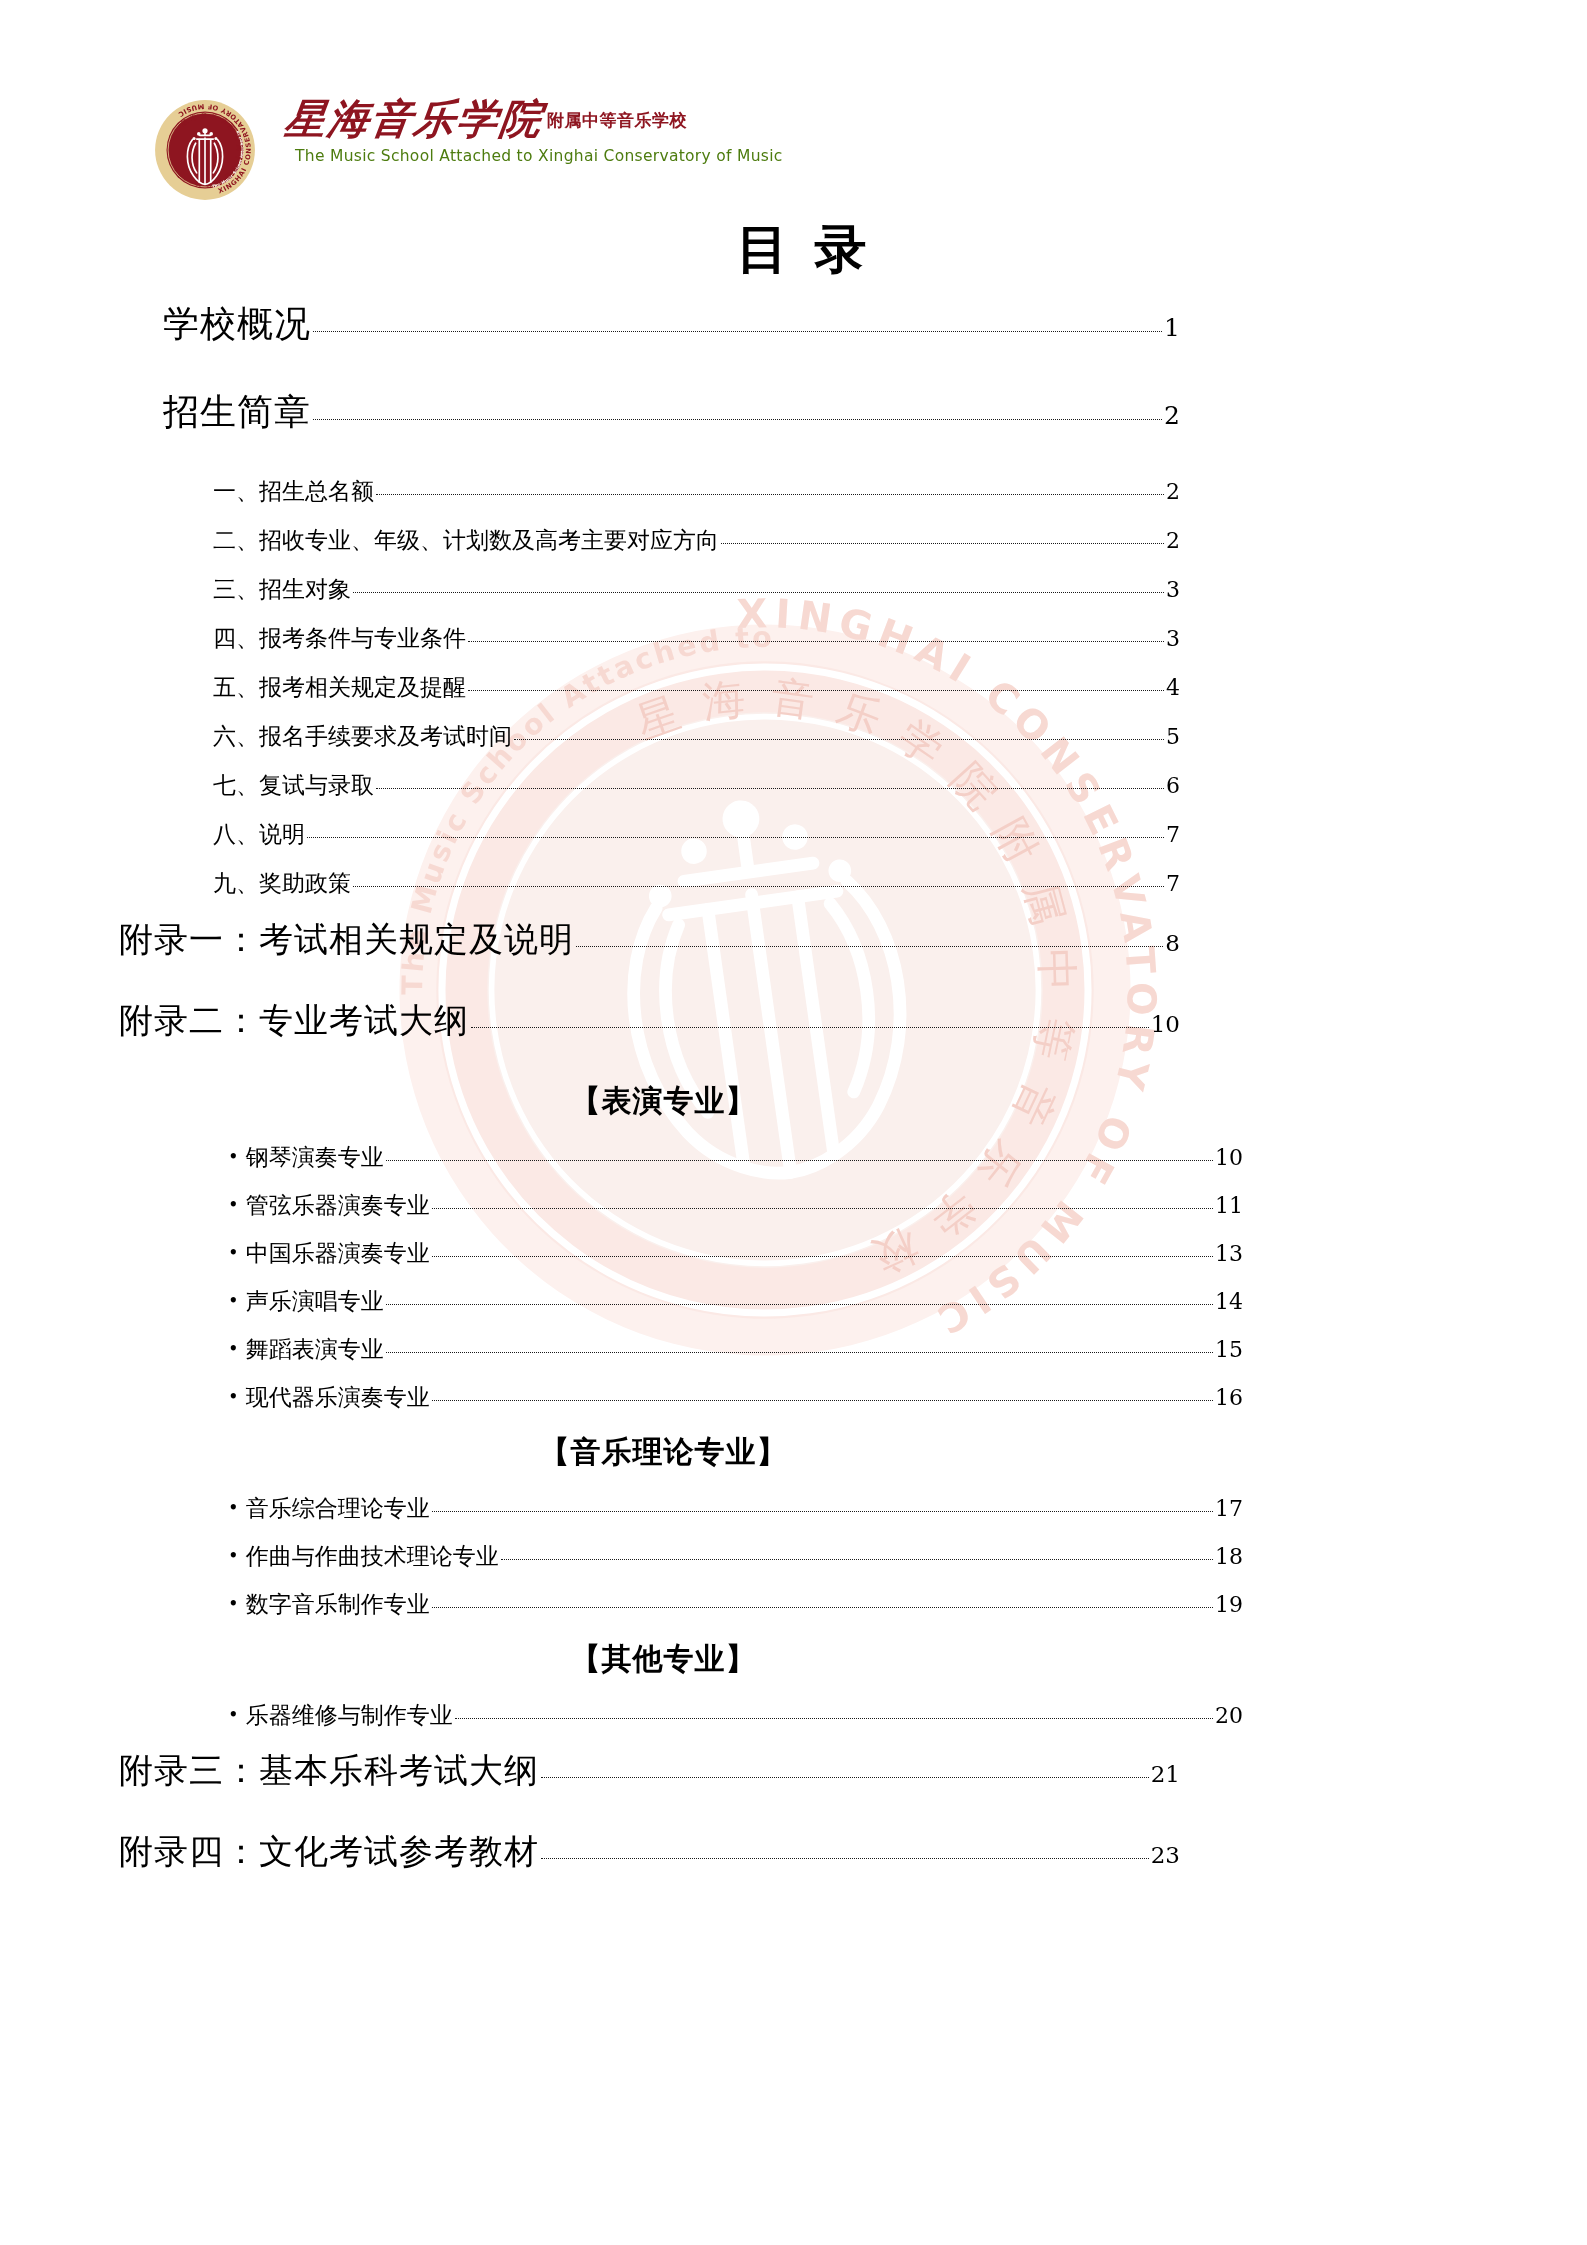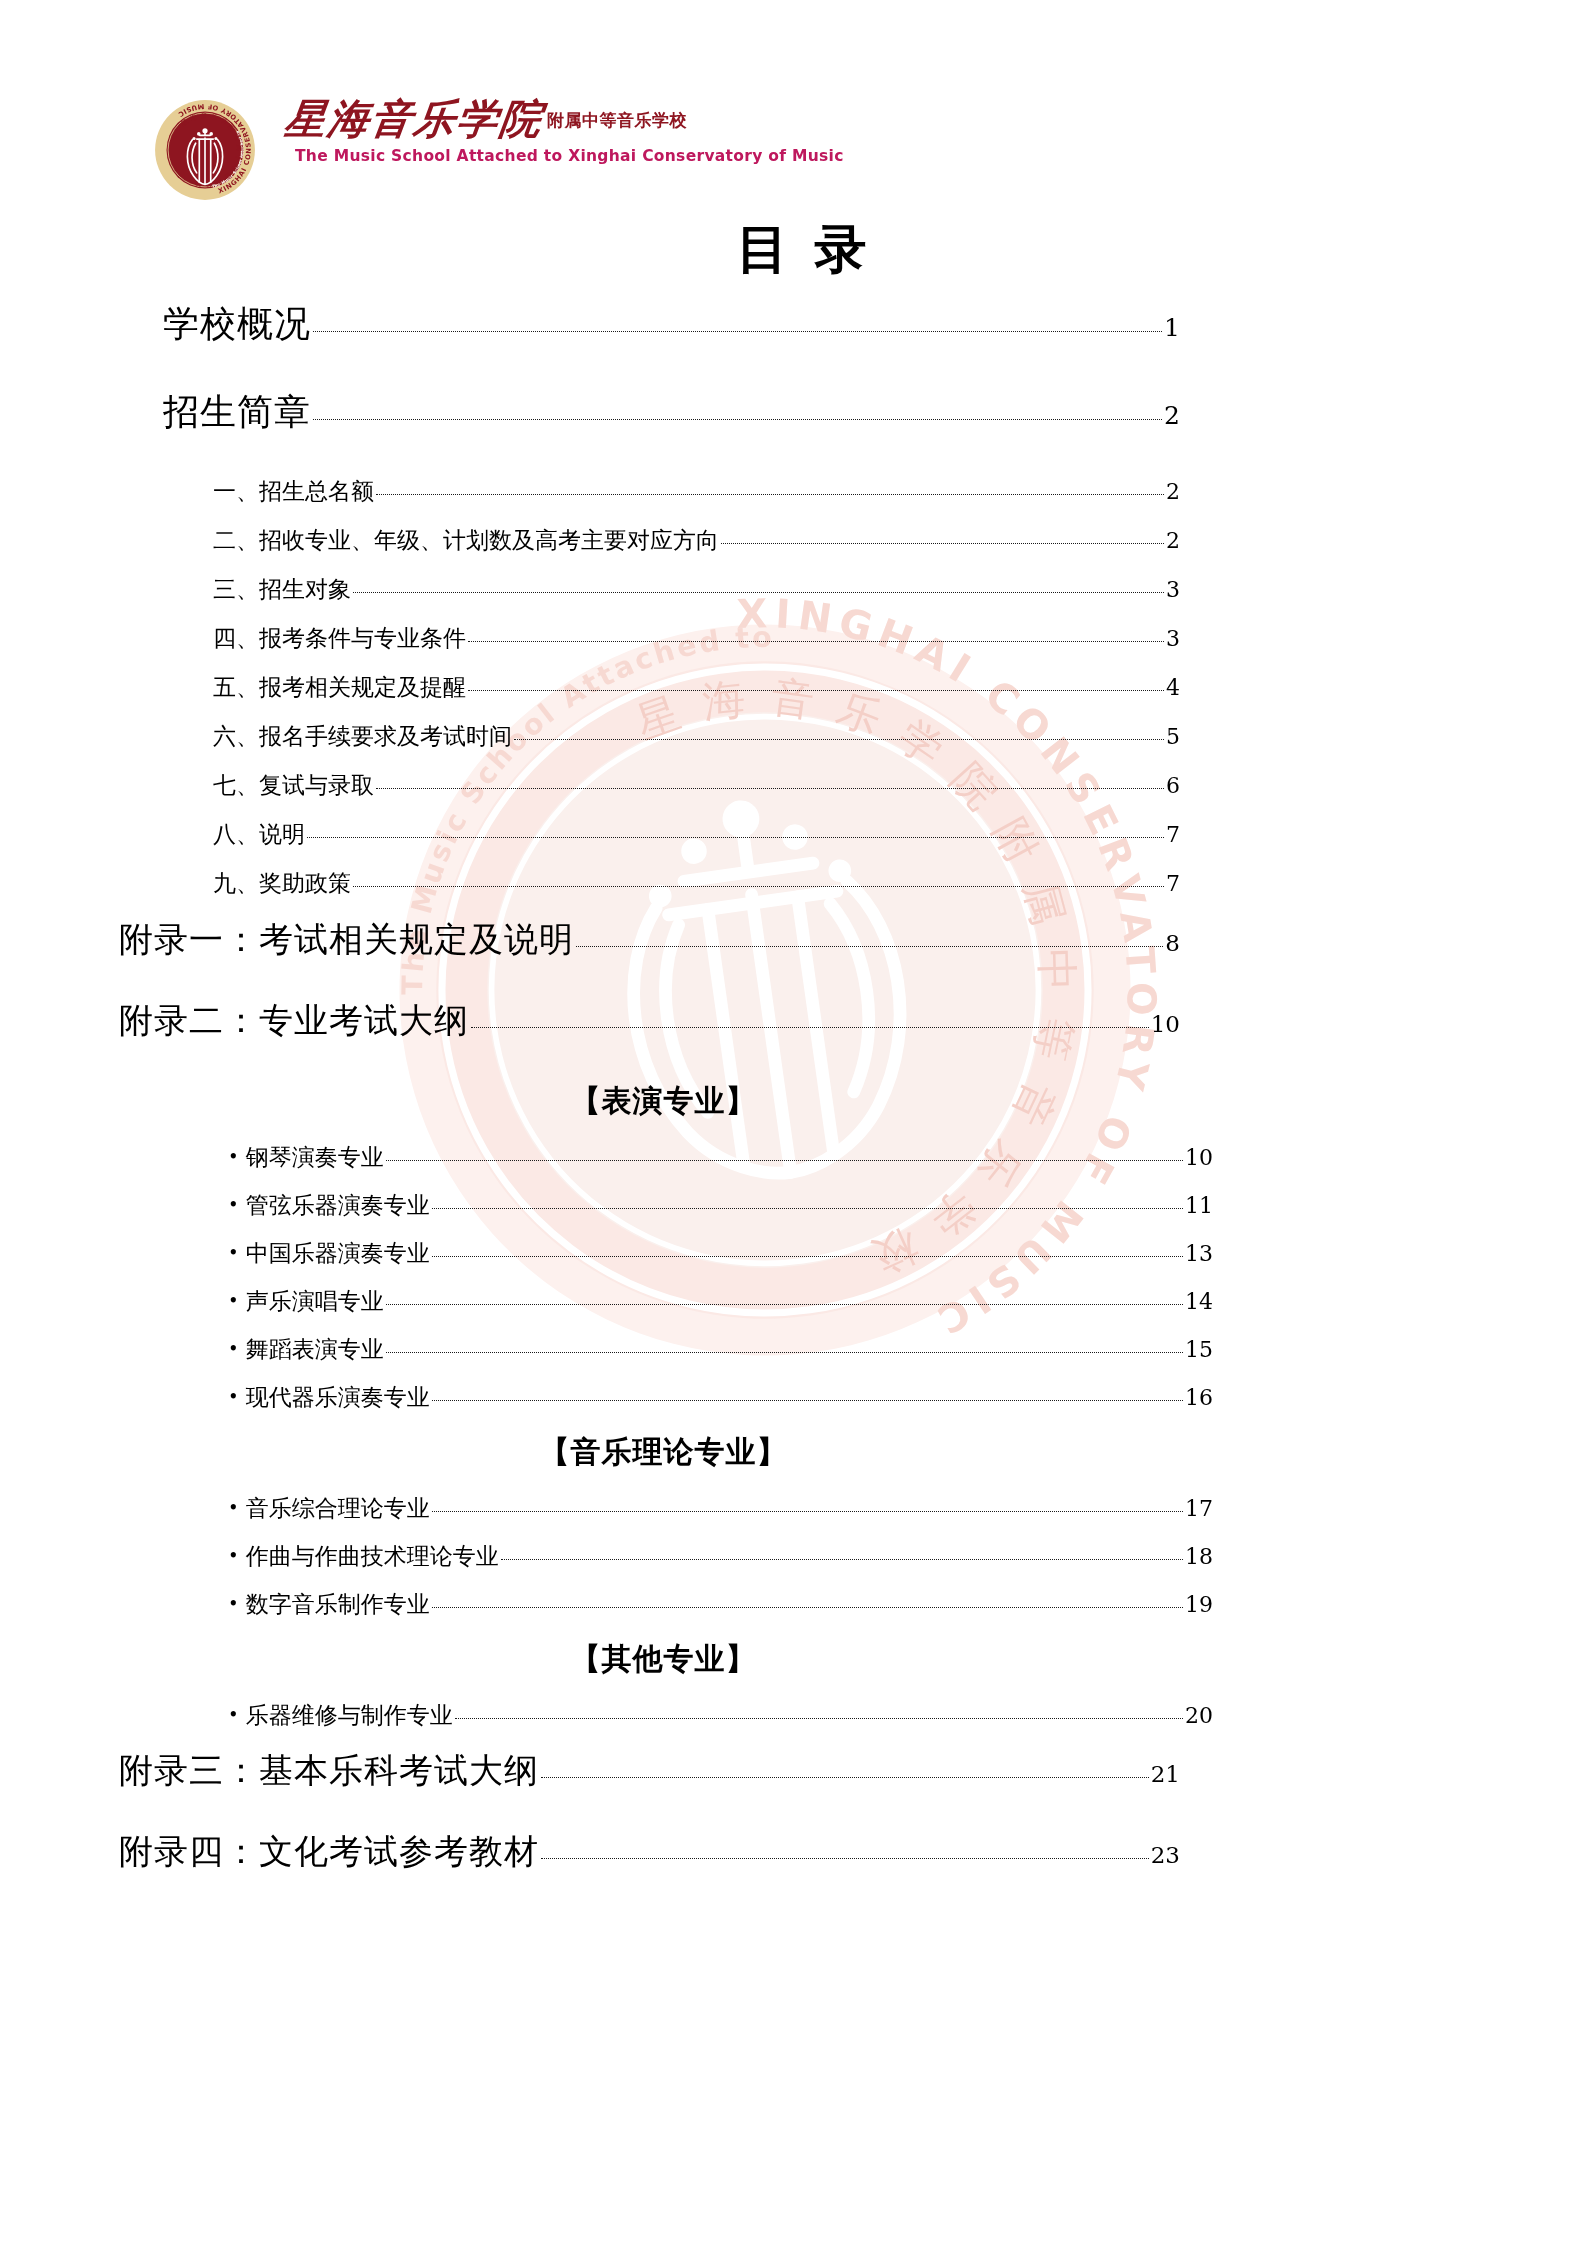--- a/index.html
+++ b/index.html
@@ -74,22 +74,22 @@
     font-weight: 700;
     color: #8E1520;
     white-space: nowrap;
     letter-spacing: 0.5px;
   }
   .wm-en {
     position: absolute;
     left: 10px; top: 55px;
     font-family: "DejaVu Sans", "Liberation Sans", sans-serif;
     font-size: 15.5px;
-    font-weight: 700;
-    color: #be185d;
+    font-weight: 400;
+    color: #4d7c0f;
     white-space: nowrap;
     letter-spacing: 0.3px;
   }
 
   
   #doc-title {
     position: absolute;
     left: 10px;
     top: 215px;
     width: 1587px;
@@ -171,21 +171,21 @@
     line-height: 1.0;
     padding-bottom: 42px;
   }
   .lvlapp .toc-label { letter-spacing: 1px; }
   .lvlapp .toc-page { font-size: 23px; }
   .lvlapp .toc-leader::after { bottom: 0.12em; }
 
   
   .lvlb {
     margin-left: 228px;
-    margin-right: 114px;
+    margin-right: 84px;
     font-size: 23px;
     line-height: 1.0;
     padding-bottom: 21px;
   }
   .lvlb .toc-page { font-size: 22px; }
   .bullet {
     display: inline-block;
     margin-right: 7px;
     font-size: 18px;
     vertical-align: 0.12em;

